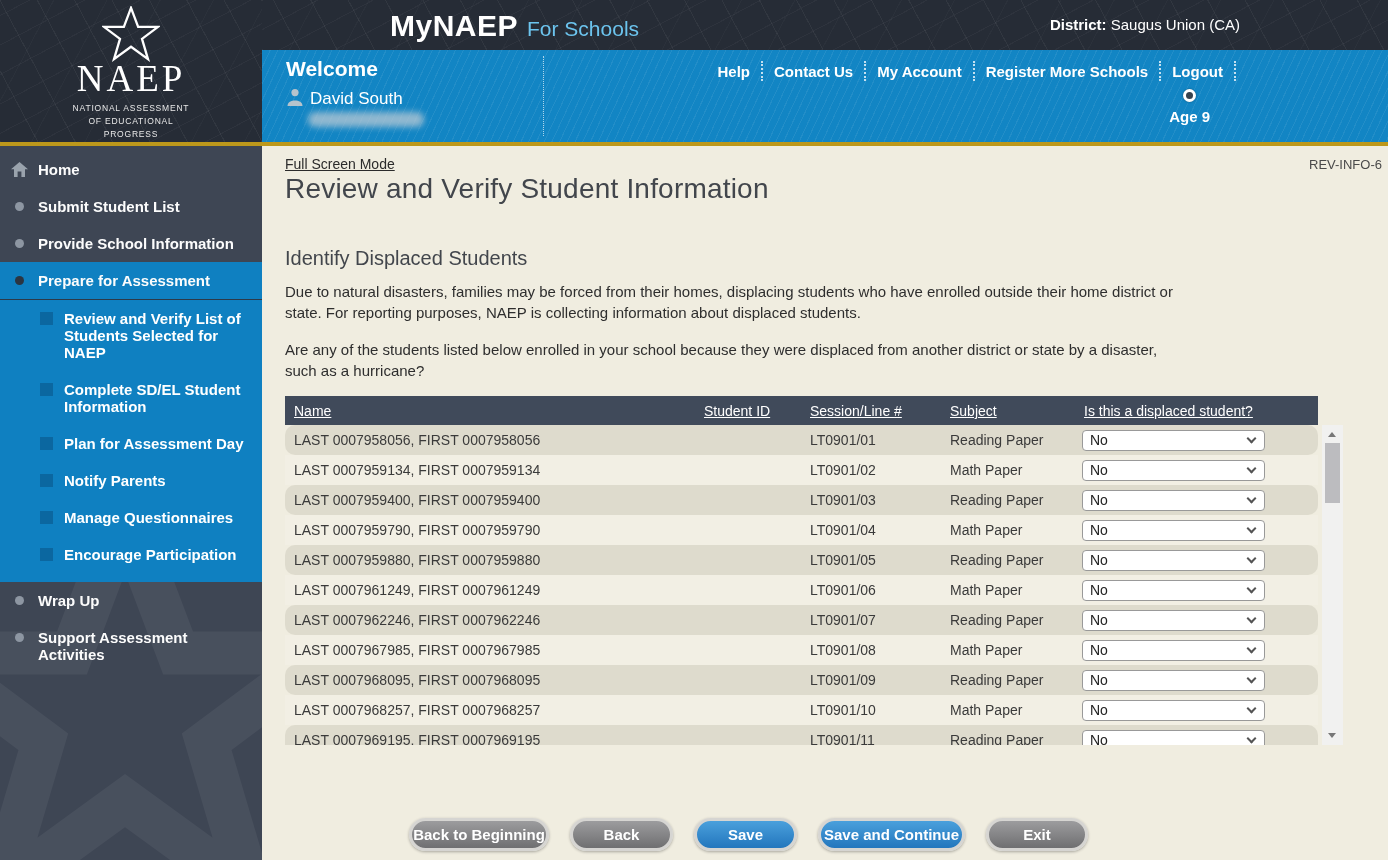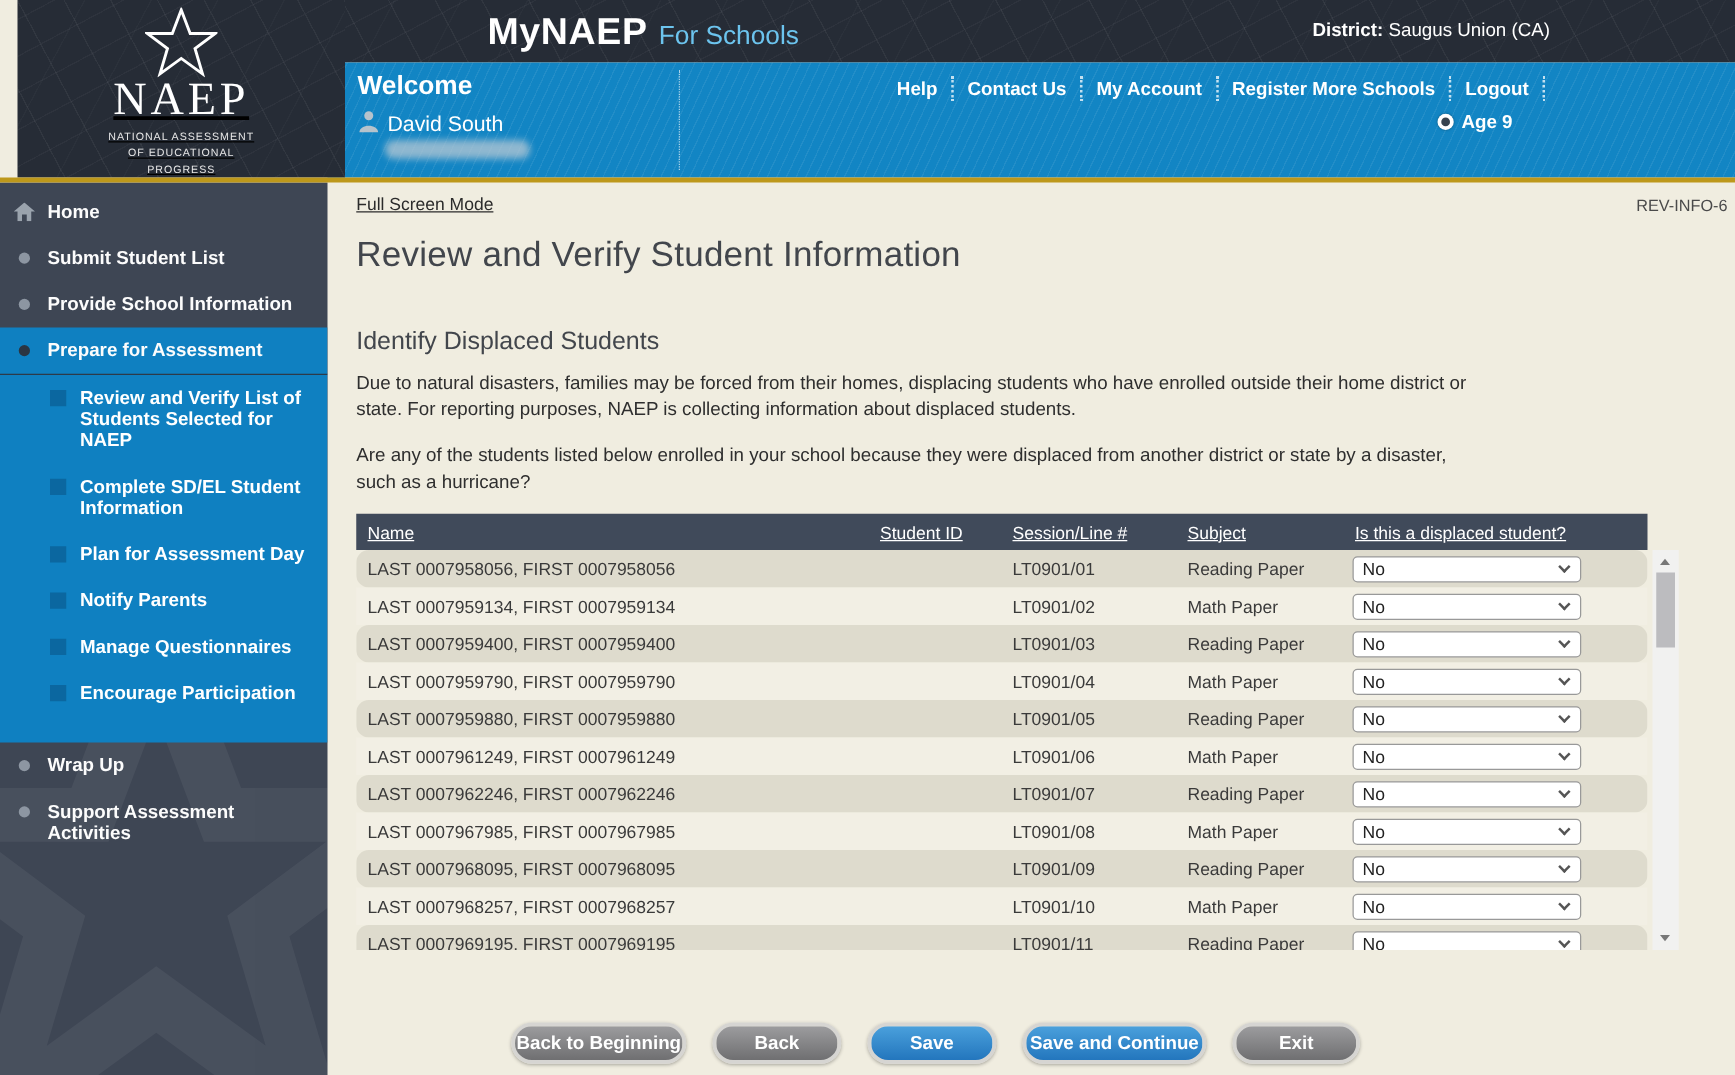--- a/index.html
+++ b/index.html
@@ -9,21 +9,21 @@
     font-family: "Liberation Sans", sans-serif; background: #f0ede0;
   }
   
   .hdr-dark {
     background-color:#262c36;
     background-image:
       repeating-linear-gradient(62deg, rgba(255,255,255,0.05) 0 1px, transparent 1px 33px),
       repeating-linear-gradient(-28deg, rgba(255,255,255,0.035) 0 1px, transparent 1px 26px),
       repeating-linear-gradient(118deg, rgba(255,255,255,0.025) 0 1px, transparent 1px 47px);
   }
-  .logo-block { position:absolute; left:14px; top:0; width:262px; height:142px; z-index:6; text-align:center;text-decoration:underline; }
+  .logo-block { position:absolute; left:0; top:0; width:262px; height:142px; z-index:6; text-align:center; }
   .logo-star { margin-top:6px; }
   .logo-acronym { font-family:"Liberation Serif", serif; font-size:37px; color:#fff; letter-spacing:3px; line-height:1.0; margin-top:-6px; }
   .logo-sub { color:#e8e8e8; font-size:8.5px; letter-spacing:0.8px; line-height:1.5; margin-top:5px; }
   .top-strip { position:absolute; left:262px; top:0; width:1126px; height:50px; }
   .brand { position:absolute; left:128px; top:9px; white-space:nowrap; }
   .brand-name { font-size:30px; font-weight:bold; color:#ffffff; letter-spacing:0.5px; }
   .brand-suffix { font-size:21px; color:#6cc4ee; margin-left:9px; }
   .district { position:absolute; right:148px; top:16px; font-size:15px; color:#fff; }
   .district b { font-weight:bold; }
   .welcome-band {
@@ -33,45 +33,45 @@
   }
   .welcome-title { position:absolute; left:24px; top:7px; font-size:21px; font-weight:bold; color:#fff; }
   .user-row { position:absolute; left:25px; top:38px; display:flex; align-items:center; gap:7px; }
   .user-name { font-size:17px; color:#fff; }
   .redacted { position:absolute; left:46px; top:62px; width:116px; height:15px; border-radius:7px;
     background:#b9c9d4; opacity:0.75; filter: blur(3px); }
   .band-sep { position:absolute; left:281px; top:6px; height:80px; border-left:1px dotted rgba(255,255,255,0.65); }
   .hdr-menu { position:absolute; right:141px; top:11px; display:flex; align-items:center; }
   .menu-link { color:#fff; font-size:15px; font-weight:bold; text-decoration:none; cursor:pointer; }
   .menu-sep { height:20px; border-left:2px dotted rgba(255,255,255,0.75); margin:0 11px; }
-  .age-row { position:absolute; right:178px; top:39px; display:flex; align-items:center; gap:6px; }
+  .age-row { position:absolute; right:178px; top:39px; display:flex; align-items:center; gap:6px;flex-direction:column; }
   .age-radio { width:13px; height:13px; border-radius:50%; background:#fff; position:relative; box-shadow:0 0 2px rgba(0,0,0,0.4); }
   .age-radio::after { content:''; position:absolute; left:3px; top:3px; width:7px; height:7px; border-radius:50%; background:#37424e; }
   .age-label { color:#fff; font-size:15px; font-weight:bold; }
   .gold-line { position:absolute; left:0; top:142px; width:1388px; height:4px; background:#bd981b; z-index:7; }
   
   .sidebar { position:absolute; left:0; top:146px; width:262px; height:714px; background:#3e4654; z-index:5; overflow:hidden; }
   .sb-watermark { position:absolute; left:-90px; bottom:-60px; opacity:0.05; }
   .nav { position:relative; padding-top:5px; }
   .nav-item { position:relative; padding:10px 12px 10px 38px; color:#fcfcfc; font-size:15px; font-weight:bold; line-height:17px; cursor:pointer; }
   .nav-item.bullet::before { content:''; position:absolute; left:15px; top:14px; width:9px; height:9px; border-radius:50%; background:#8d96a2; }
   .nav-item.home { padding-left:38px; }
   .home-icon { position:absolute; left:11px; top:11px; }
-  .nav-active-section { background:#0f80c1; padding-bottom:21px; }
+  .nav-active-section { background:#0f80c1; padding-bottom:9px; }
   .nav-active-section .nav-item.bullet::before { background:#2b3542; }
   .section-divider { border-top:1px solid #2d3a49; margin:0; }
   .sub-item { position:relative; padding:10px 10px 10px 64px; color:#fff; font-size:15px; font-weight:bold; line-height:17px; cursor:pointer; }
   .sub-item::before { content:''; position:absolute; left:40px; top:12px; width:13px; height:13px; background:#0b67a0; }
   .sub-current::after { content:''; position:absolute; right:-20px; top:50%; margin-top:-19px; width:0; height:0;
     border-top:19px solid transparent; border-bottom:19px solid transparent; border-left:20px solid #2697d6; }
   
   .content { position:absolute; left:262px; top:146px; width:1126px; height:714px; background:#f0ede0; padding:9px 0 0 23px; }
   .fullscreen-link { display:inline-block; font-size:14px; color:#2b2b2b; text-decoration:underline; cursor:pointer; }
   .page-code { position:absolute; top:11px; right:6px; font-size:13px; color:#4a4a4a; }
-  .page-title { margin-top:15px; font-size:28px; font-weight:400; color:#42464c; letter-spacing:0.2px; }
+  .page-title { font-size:28px; font-weight:400; color:#42464c; letter-spacing:0.2px; }
   .section-title { margin-top:42px; font-size:20px; font-weight:400; color:#42464c; }
   .para { margin-top:11px; font-size:15px; color:#2e2e2e; max-width:905px; line-height:1.4; }
   .para + .para { margin-top:16px; }
   
   .table-wrap { position:relative; margin-top:15px; width:1033px; }
   .thead { display:flex; align-items:center; height:29px; background:#404a5a; }
   .th { font-size:14px; color:#fff; text-decoration:underline; padding-left:9px; cursor:pointer; white-space:nowrap; }
   .c0 { width:410px; } .c1 { width:106px; } .c2 { width:140px; } .c3 { width:134px; } .c4 { width:243px; }
   .tbody { height:320px; overflow:hidden; }
   .trow { display:flex; align-items:center; height:30px; font-size:14px; color:#3a3a3a; }

